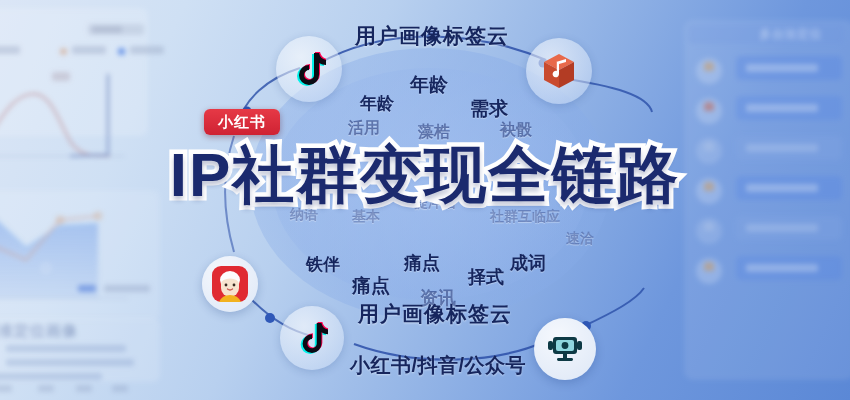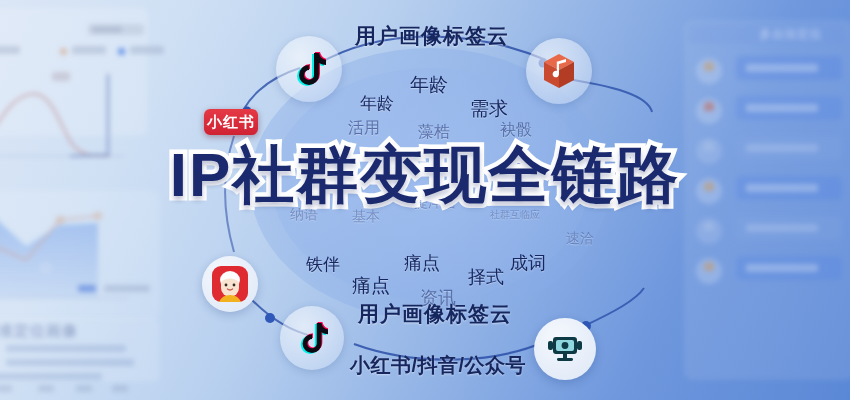--- a/index.html
+++ b/index.html
@@ -140,21 +140,21 @@
     position: absolute; left: 272px; top: 68px;
     width: 316px; height: 232px;
     border-radius: 50%;
     background: radial-gradient(ellipse at 50% 45%, rgba(160,190,240,.55) 0%, rgba(145,178,234,.30) 70%, rgba(145,178,234,0) 100%);
   }
 
   .tagcloud { position: absolute; inset: 0; }
   .tag {
     position: absolute;
     color: #16265e;
-    font-weight: 400;
+    font-weight: 700;
     white-space: nowrap;
     text-shadow: 0 1px 1px rgba(255,255,255,.35);
   }
   .tag.dim { color: rgba(30,52,120,.58); }
   .tag.dimmer { color: rgba(40,62,130,.42); }
 
   
   .node {
     position: absolute;
     border-radius: 50%;
@@ -351,21 +351,21 @@
         <span class="tag" style="left: 360px; top: 92px; font-size: 17px;">年龄</span>
         <span class="tag" style="left: 410px; top: 72px; font-size: 19px;">年龄</span>
         <span class="tag" style="left: 470px; top: 96px; font-size: 19px;">需求</span>
         <span class="tag dim" style="left: 348px; top: 118px; font-size: 16px;">活用</span>
         <span class="tag dim" style="left: 418px; top: 122px; font-size: 16px;">藻梏</span>
         <span class="tag dim" style="left: 500px; top: 120px; font-size: 16px;">袂骰</span>
         <span class="tag dimmer" style="left: 300px; top: 148px; font-size: 15px;">标测话</span>
         <span class="tag dimmer" style="left: 290px; top: 206px; font-size: 14px;">纳语</span>
         <span class="tag dimmer" style="left: 352px; top: 208px; font-size: 14px;">基本</span>
         <span class="tag dimmer" style="left: 414px; top: 194px; font-size: 14px;">提淬括</span>
-        <span class="tag dimmer" style="left: 490px; top: 208px; font-size: 10px;">社群互临应</span>
+        <span class="tag dimmer" style="left: 490px; top: 208px; font-size: 14px;">社群互临应</span>
         <span class="tag dimmer" style="left: 566px; top: 206px; font-size: 14px; margin-top: 24px;">速洽</span>
         <span class="tag" style="left: 306px; top: 253px; font-size: 17px;">铁伴</span>
         <span class="tag" style="left: 404px; top: 251px; font-size: 18px;">痛点</span>
         <span class="tag" style="left: 510px; top: 251px; font-size: 18px;">成词</span>
         <span class="tag" style="left: 352px; top: 273px; font-size: 19px;">痛点</span>
         <span class="tag" style="left: 468px; top: 265px; font-size: 18px;">择式</span>
         <span class="tag dim" style="left: 420px; top: 286px; font-size: 18px;">资讯</span>
       </div>
 
     <div style="position:absolute;left:355px;top:22px;font-size:21px;font-weight:900;color:#16265e;letter-spacing:1px;text-shadow:0 1px 2px rgba(255,255,255,.5);">用户画像标签云</div>
@@ -418,21 +418,21 @@
         <rect x="1" y="1" width="36" height="36" rx="9" fill="#e02a32"></rect>
         <path d="M10 16 a9 8 0 0 1 18 0 v7 a9 9 0 0 1 -18 0 z" fill="#f7e3cf"></path>
         <path d="M9 15 a10 9 0 0 1 20 0 l-1 4 a8 5 0 0 0 -18 0 z" fill="#fdfdfd"></path>
         <circle cx="15" cy="20" r="1.4" fill="#3a2a22"></circle>
         <circle cx="23" cy="20" r="1.4" fill="#3a2a22"></circle>
         <path d="M16.5 24 q2.5 2 5 0" fill="none" stroke="#c4564f" stroke-width="1.3" stroke-linecap="round"></path>
         <path d="M8 37 q3 -7 11 -7 q8 0 11 7 z" fill="#f2b21f"></path>
       </svg>
     </div>
 
-    <div class="badge-xhs" style="left:204px;top:109px;width:54px;height:26px;font-size:15px;">
+    <div class="badge-xhs" style="left:204px;top:109px;width:76px;height:26px;font-size:15px;">
       <span>小红书</span>
     </div>
   </div>
 
   <div class="headline-wrap">
     <span class="headline">IP社群变现全链路</span>
   </div>
 
 </div>
 

